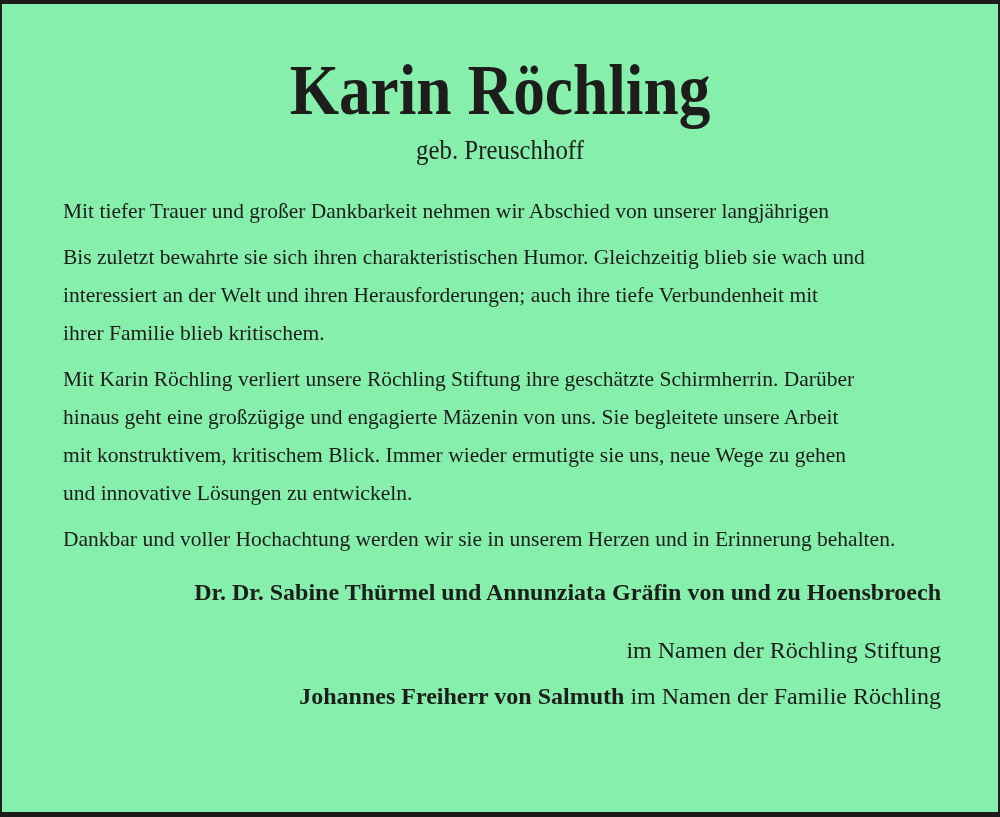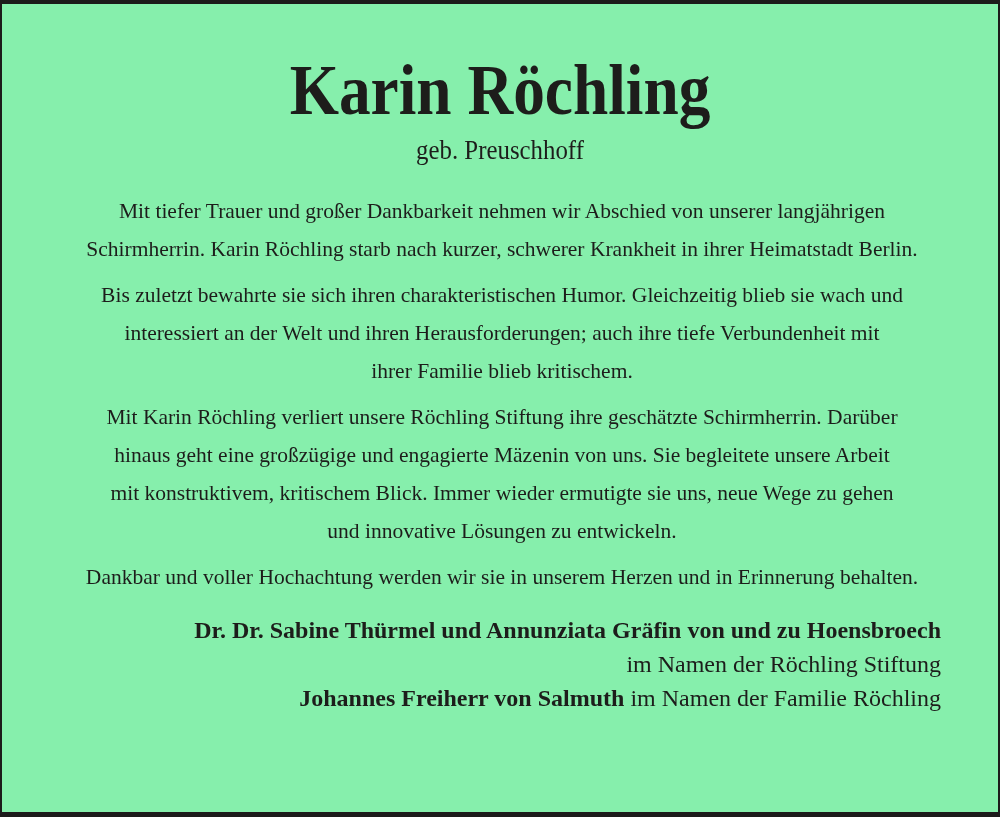--- a/index.html
+++ b/index.html
@@ -44,21 +44,20 @@
     transform: scaleX(0.92);
     transform-origin: 50% 50%;
     white-space: nowrap;
   }
   .bodytext {
     margin-top: 26px;
     font-size: 21.5px;
   }
   .paragraph {
     margin: 0 0 8px 4px;
-    text-align: center;
   }
   .line {
     line-height: 38px;
     white-space: nowrap;
   }
   .single {
     line-height: 38px;
   }
   .signatures {
     margin-top: 17px;
@@ -66,43 +65,44 @@
     font-size: 24px;
   }
   .sig-names {
     font-weight: bold;
     line-height: 34px;
     white-space: nowrap;
   }
   .sig-caption {
     line-height: 34px;
     white-space: nowrap;
+    margin-top: 24px;
   }
   .sig-secondary {
+    margin-top: 12px;
     line-height: 34px;
     white-space: nowrap;
   }
   .sig-secondary .bold {
     font-weight: bold;
   }
 </style>
 </head>
 <body>
 
 <div class="frame">
   <div class="inner">
 
     <div class="title">Karin Röchling</div>
     <div class="subtitle">geb. Preuschhoff</div>
 
     <div class="bodytext">
 
       <div class="paragraph">
         <div class="line">Mit tiefer Trauer und großer Dankbarkeit nehmen wir Abschied von unserer langjährigen</div>
-        <div class="line">Schirmherrin. Karin Röchling starb nach kurzer, schwerer Krankheit in ihrer Heimatstadt Berlin.</div>
       </div>
 
       <div class="paragraph">
         <div class="line">Bis zuletzt bewahrte sie sich ihren charakteristischen Humor. Gleichzeitig blieb sie wach und</div>
         <div class="line">interessiert an der Welt und ihren Herausforderungen; auch ihre tiefe Verbundenheit mit</div>
         <div class="line">ihrer Familie blieb kritischem.</div>
       </div>
 
       <div class="paragraph">
         <div class="line">Mit Karin Röchling verliert unsere Röchling Stiftung ihre geschätzte Schirmherrin. Darüber</div>

